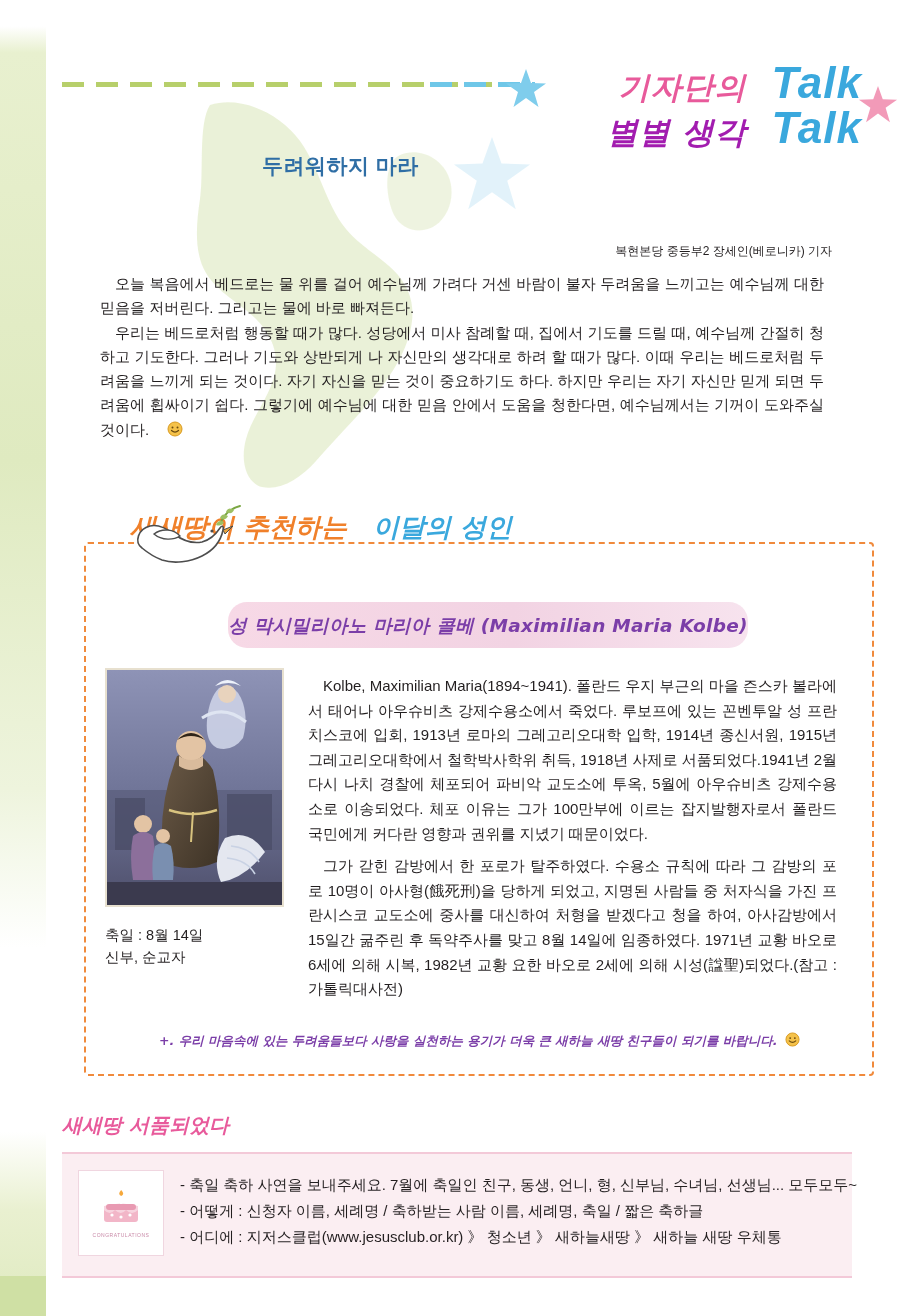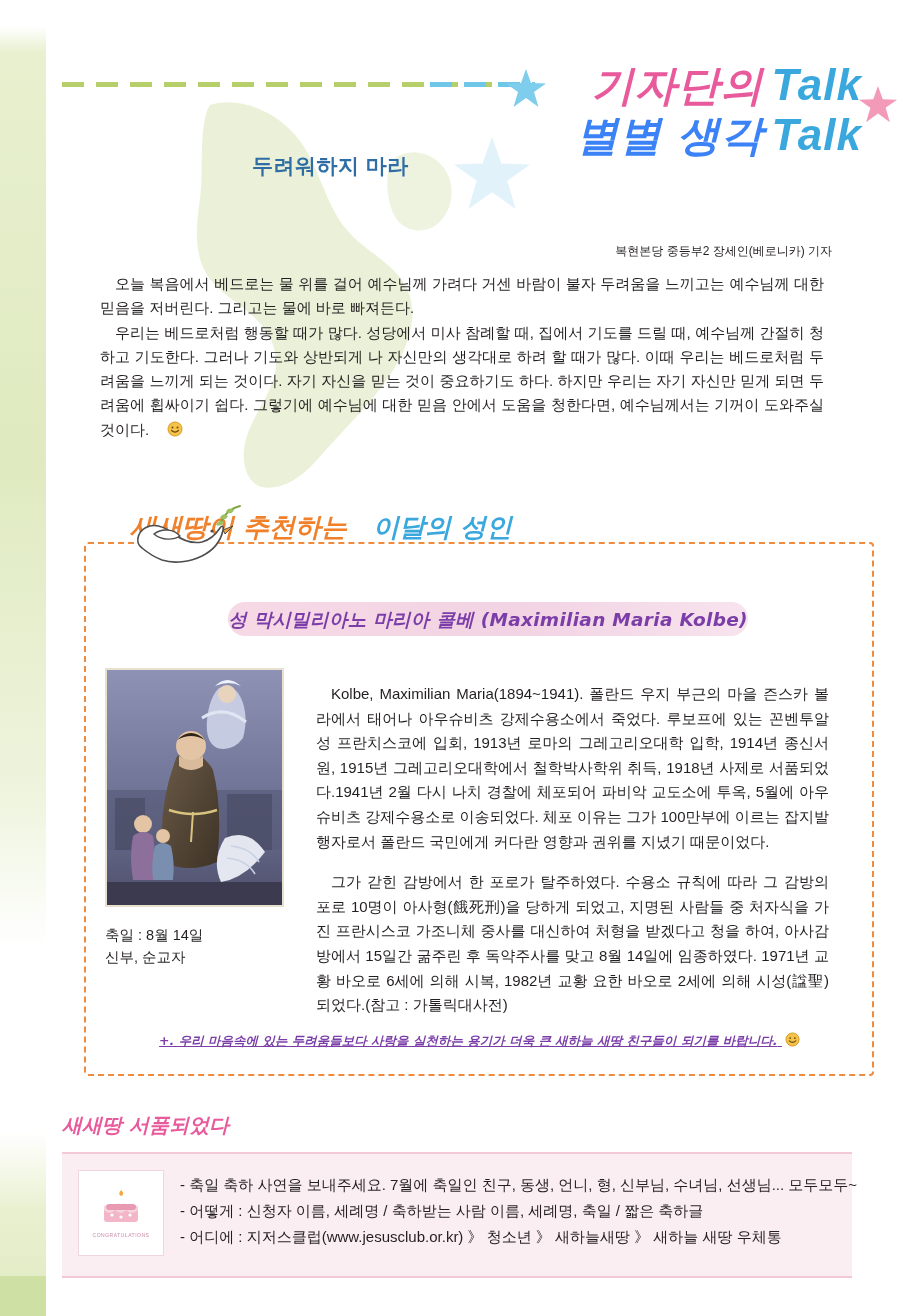--- a/index.html
+++ b/index.html
@@ -75,40 +75,40 @@
   .mast-row {
     display: flex;
     align-items: baseline;
     justify-content: flex-end;
     white-space: nowrap;
   }
   .mast-ko {
     font-family: "DejaVu Sans", sans-serif;
     font-weight: bold;
     font-style: italic;
-    font-size: 42px;
+    font-size: 31px;
     color: #e85a9b;
     letter-spacing: 1px;
-    margin-right: 8px;
+    margin-right: 25px;
   }
   .mast-en {
     font-family: "Liberation Sans", sans-serif;
     font-weight: bold;
     font-style: italic;
     font-size: 44px;
     color: #3aa8dd;
     letter-spacing: 1px;
   }
   .mast-row.second { margin-top: -6px; }
-  .mast-row.second .mast-ko { color: #3b82f6; }
+  .mast-row.second .mast-ko { color: #a21caf; }
 
   
   .article-title {
     position: absolute;
-    left: 252px; top: 152px;
+    left: 262px; top: 152px;
     font-size: 21px;
     font-weight: bold;
     color: #2f6ea5;
     letter-spacing: .5px;
     z-index: 5;
   }
   .byline {
     position: absolute;
     right: 68px; top: 243px;
     font-size: 12px;
@@ -166,21 +166,21 @@
     font-family: "DejaVu Sans", sans-serif;
     font-weight: bold;
     font-style: italic;
     font-size: 26px;
     color: #3aa8dd;
     margin-left: 26px;
   }
   .saint-name-banner {
     position: absolute;
     left: 228px; top: 602px;
-    width: 520px; height: 34px;
+    width: 520px; height: 46px;
     background: linear-gradient(90deg, #f7d9e6 0%, #f2d3e3 55%, #f7e3ee 100%);
     border-radius: 19px;
     display: flex;
     align-items: center;
     justify-content: center;
     z-index: 6;
   }
   .saint-name {
     font-family: "DejaVu Sans", sans-serif;
     font-weight: bold;
@@ -211,34 +211,33 @@
   .saint-text {
     position: absolute;
     left: 300px; top: 666px;
     width: 545px;
     font-size: 15px;
     line-height: 1.64;
     text-align: justify;
     color: #231f20;
     z-index: 6;
   }
-  .saint-text p { margin: 16px; text-indent: 15px; }
+  .saint-text p { margin: 8px; text-indent: 15px; }
 
   .saint-footnote {
     position: absolute;
     left: 110px; top: 1032px;
     width: 740px;
     text-align: center;
     font-family: "DejaVu Sans", sans-serif;
     font-style: italic;
     font-weight: bold;
     font-size: 12.5px;
     color: #7b3ea8;
     z-index: 6;
-    text-decoration: underline;
   }
 
   
   .party-title {
     position: absolute;
     left: 62px; top: 1112px;
     font-family: "DejaVu Sans", sans-serif;
     font-style: italic;
     font-weight: bold;
     font-size: 20px;
@@ -417,21 +416,21 @@
   </svg>
 </div>
 
 <div class="saint-caption">
   <div>축일 : 8월 14일</div>
   <div>신부, 순교자</div>
 </div>
 
 <div class="saint-text">
   <p>Kolbe, Maximilian Maria(1894~1941). 폴란드 우지 부근의 마을 즌스카 볼라에서 태어나 아우슈비츠 강제수용소에서 죽었다. 루보프에 있는 꼰벤투알 성 프란치스코에 입회, 1913년 로마의 그레고리오대학 입학, 1914년 종신서원, 1915년 그레고리오대학에서 철학박사학위 취득, 1918년 사제로 서품되었다.1941년 2월 다시 나치 경찰에 체포되어 파비악 교도소에 투옥, 5월에 아우슈비츠 강제수용소로 이송되었다. 체포 이유는 그가 100만부에 이르는 잡지발행자로서 폴란드 국민에게 커다란 영향과 권위를 지녔기 때문이었다.</p>
-  <p>그가 갇힌 감방에서 한 포로가 탈주하였다. 수용소 규칙에 따라 그 감방의 포로 10명이 아사형(餓死刑)을 당하게 되었고, 지명된 사람들 중 처자식을 가진 프란시스코 가조니체 중사를 대신하여 처형을 받겠다고 청을 하여, 아사감방에서 15일간 굶주린 후 독약주사를 맞고 8월 14일에 임종하였다. 1971년 교황 바오로 6세에 의해 시복, 1982년 교황 요한 바오로 2세에 의해 시성(諡聖)되었다.(참고 : 가톨릭대사전)</p>
+  <p>그가 갇힌 감방에서 한 포로가 탈주하였다. 수용소 규칙에 따라 그 감방의 포로 10명이 아사형(餓死刑)을 당하게 되었고, 지명된 사람들 중 처자식을 가진 프란시스코 교도소에 중사를 대신하여 처형을 받겠다고 청을 하여, 아사감방에서 15일간 굶주린 후 독약주사를 맞고 8월 14일에 임종하였다. 1971년 교황 바오로 6세에 의해 시복, 1982년 교황 요한 바오로 2세에 의해 시성(諡聖)되었다.(참고 : 가톨릭대사전)</p>
 </div>
 
 <div class="saint-footnote">
   <span>+. 우리 마음속에 있는 두려움들보다 사랑을 실천하는 용기가 더욱 큰 새하늘 새땅 친구들이 되기를 바랍니다.</span>
   <span class="emoji-inline"><svg width="15" height="15" viewBox="0 0 16 16">
         <circle cx="8" cy="8" r="7" fill="#f5c24a" stroke="#d89a20" stroke-width="1"></circle>
         <circle cx="5.5" cy="6.5" r="1" fill="#6b4b10"></circle>
         <circle cx="10.5" cy="6.5" r="1" fill="#6b4b10"></circle>
         <path d="M4.5 9.5 Q8 12.6 11.5 9.5" stroke="#6b4b10" stroke-width="1.2" fill="none" stroke-linecap="round"></path>
       </svg></span>

